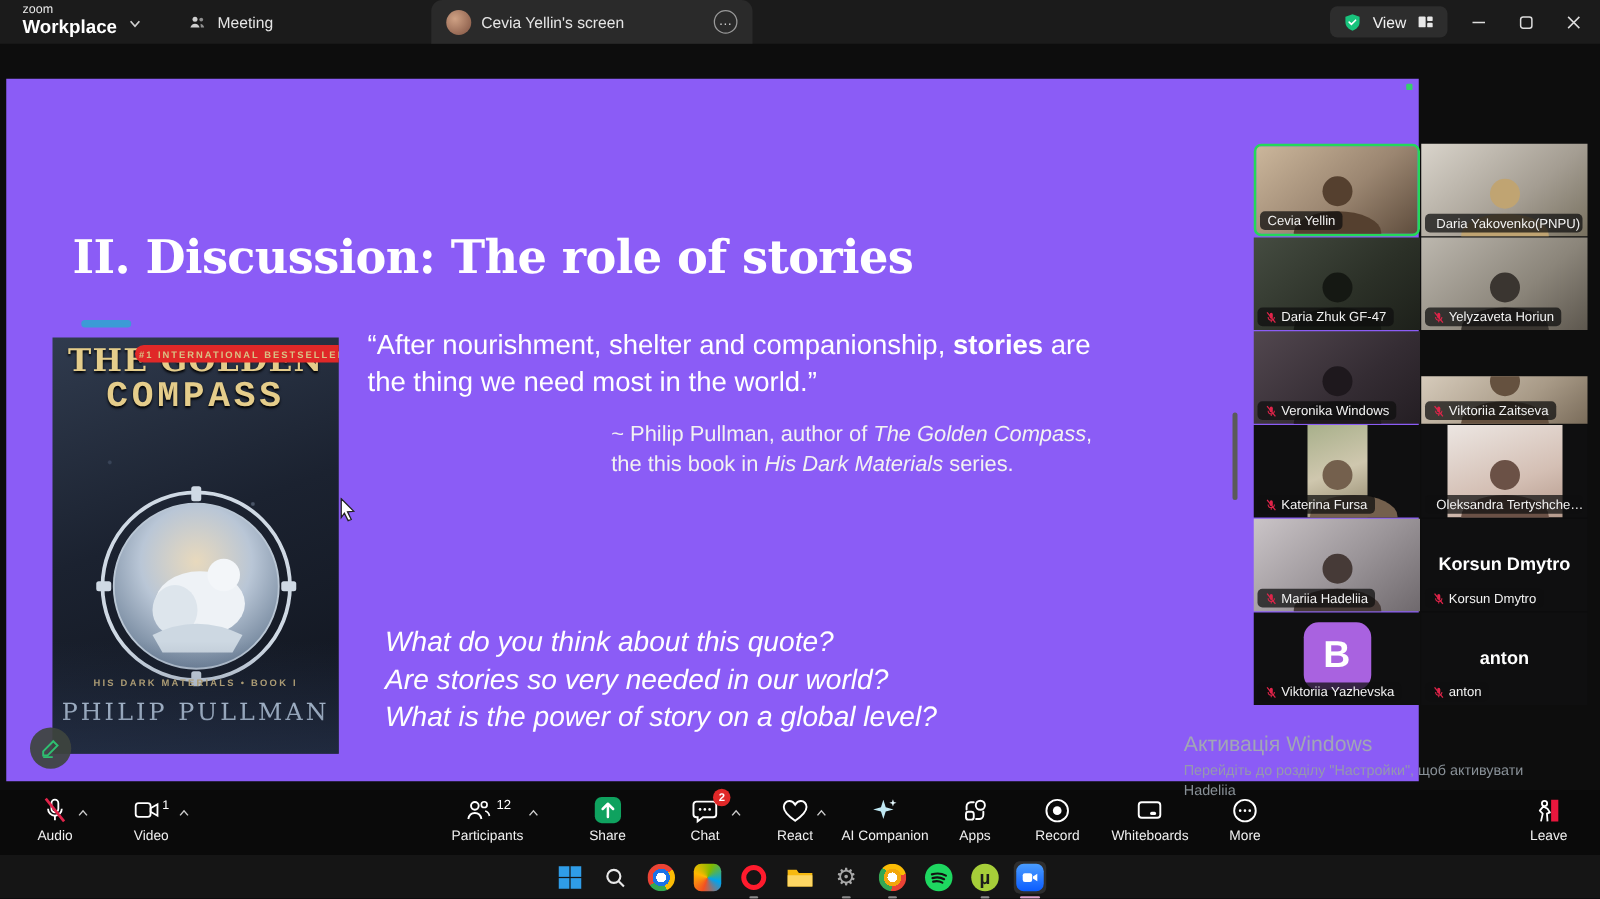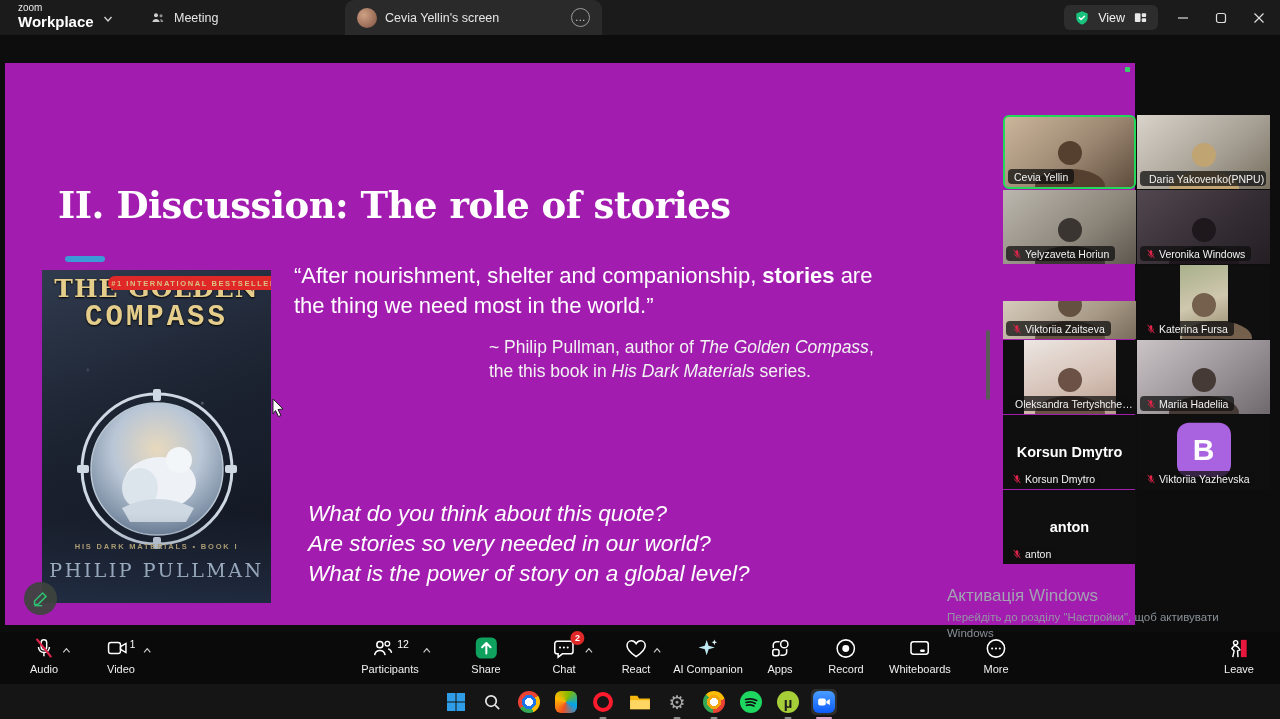--- a/index.html
+++ b/index.html
@@ -18,21 +18,21 @@
   #tab-screen{left:345px;width:257px;background:#2a2a2a;border-radius:9px 9px 0 0;}
   .avatar{width:20px;height:20px;border-radius:50%;background:radial-gradient(circle at 35% 35%,#cfa184,#7e5140);flex:0 0 auto;}
   .ellipsis-btn{margin-left:auto;width:19px;height:19px;border:1.3px solid #9a9a9a;border-radius:50%;
     display:flex;align-items:center;justify-content:center;color:#cfcfcf;font-size:11px;line-height:1;letter-spacing:.5px;}
   #view-pill{position:absolute;right:122px;top:5px;height:25px;background:#2d2d2d;border-radius:6px;
     display:flex;align-items:center;gap:8px;padding:0 10px;font-size:12.5px;color:#f0f0f0;}
   .winctl{position:absolute;top:0;width:42px;height:35px;display:flex;align-items:center;justify-content:center;}
   #btn-min{right:76px;} #btn-max{right:38px;} #btn-close{right:0;}
 
   
-  #slide{position:absolute;left:5px;top:63px;width:1130px;height:562px;background:#a21caf;}
+  #slide{position:absolute;left:5px;top:63px;width:1130px;height:562px;background:#8b5cf6;}
   #slide-dot{position:absolute;right:5px;top:4px;width:5px;height:5px;background:#35d06a;border-radius:1px;}
   #slide-title{position:absolute;left:53px;top:120px;font-family:"DejaVu Serif",serif;font-weight:bold;
     font-size:37px;letter-spacing:-.5px;color:#fff;white-space:nowrap;}
   #title-underline{position:absolute;left:60px;top:193px;width:40px;height:6px;background:#3c9bd6;border-radius:3px;}
 
   
   #book{position:absolute;left:37px;top:207px;width:229px;height:333px;overflow:hidden;
     background:
       radial-gradient(circle at 20% 30%, rgba(120,140,170,.25) 1px, transparent 2px),
       radial-gradient(circle at 70% 40%, rgba(180,200,230,.3) 1px, transparent 2px),
@@ -262,20 +262,31 @@
       <div class="nlabel">
         <svg width="10" height="10" viewBox="0 0 24 24">
             <path d="M12 3a3 3 0 0 1 3 3v5a3 3 0 0 1-6 0V6a3 3 0 0 1 3-3z" fill="#e0244a"></path>
             <path d="M6 11a6 6 0 0 0 12 0M12 17v4" stroke="#e0244a" stroke-width="2" fill="none"></path>
             <line x1="4" y1="2" x2="20" y2="22" stroke="#e0244a" stroke-width="2.4"></line>
           </svg>
         <span>Daria Yakovenko(PNPU)</span>
         </div>
     </div>
 
+    <div class="tile video t3">
+      <div class="sil"></div>
+      <div class="nlabel">
+        <svg width="10" height="10" viewBox="0 0 24 24">
+            <path d="M12 3a3 3 0 0 1 3 3v5a3 3 0 0 1-6 0V6a3 3 0 0 1 3-3z" fill="#e0244a"></path>
+            <path d="M6 11a6 6 0 0 0 12 0M12 17v4" stroke="#e0244a" stroke-width="2" fill="none"></path>
+            <line x1="4" y1="2" x2="20" y2="22" stroke="#e0244a" stroke-width="2.4"></line>
+          </svg>
+        <span>Daria Zhuk GF-47</span>
+        </div>
+    </div>
 
     <div class="tile video t4">
       <div class="sil"></div>
       <div class="nlabel">
         <svg width="10" height="10" viewBox="0 0 24 24">
             <path d="M12 3a3 3 0 0 1 3 3v5a3 3 0 0 1-6 0V6a3 3 0 0 1 3-3z" fill="#e0244a"></path>
             <path d="M6 11a6 6 0 0 0 12 0M12 17v4" stroke="#e0244a" stroke-width="2" fill="none"></path>
             <line x1="4" y1="2" x2="20" y2="22" stroke="#e0244a" stroke-width="2.4"></line>
           </svg>
         <span>Yelyzaveta Horiun</span>
@@ -380,21 +391,21 @@
           </svg>
         <span>anton</span>
         </div>
     </div>
   </div>
   <div id="panel-scrollbar"></div>
 
   <div id="watermark">
     <div class="w1">Активація Windows</div>
     <div class="w2">Перейдіть до розділу "Настройки", щоб активувати</div>
-    <div class="w3">Windows</div>
+    <div class="w3">Hadeliia</div>
   </div>
 
   <div id="toolbar">
 
     <div class="tbtn" style="left:44px">
       <div class="ic">
           <svg width="22" height="22" viewBox="0 0 24 24">
         <path d="M12 3a3 3 0 0 1 3 3v5a3 3 0 0 1-6 0V6a3 3 0 0 1 3-3z" fill="none" stroke="#fff" stroke-width="1.6"></path>
         <path d="M6 11a6 6 0 0 0 12 0" fill="none" stroke="#fff" stroke-width="1.6"></path>
         <line x1="12" y1="17" x2="12" y2="21" stroke="#fff" stroke-width="1.6"></line>

